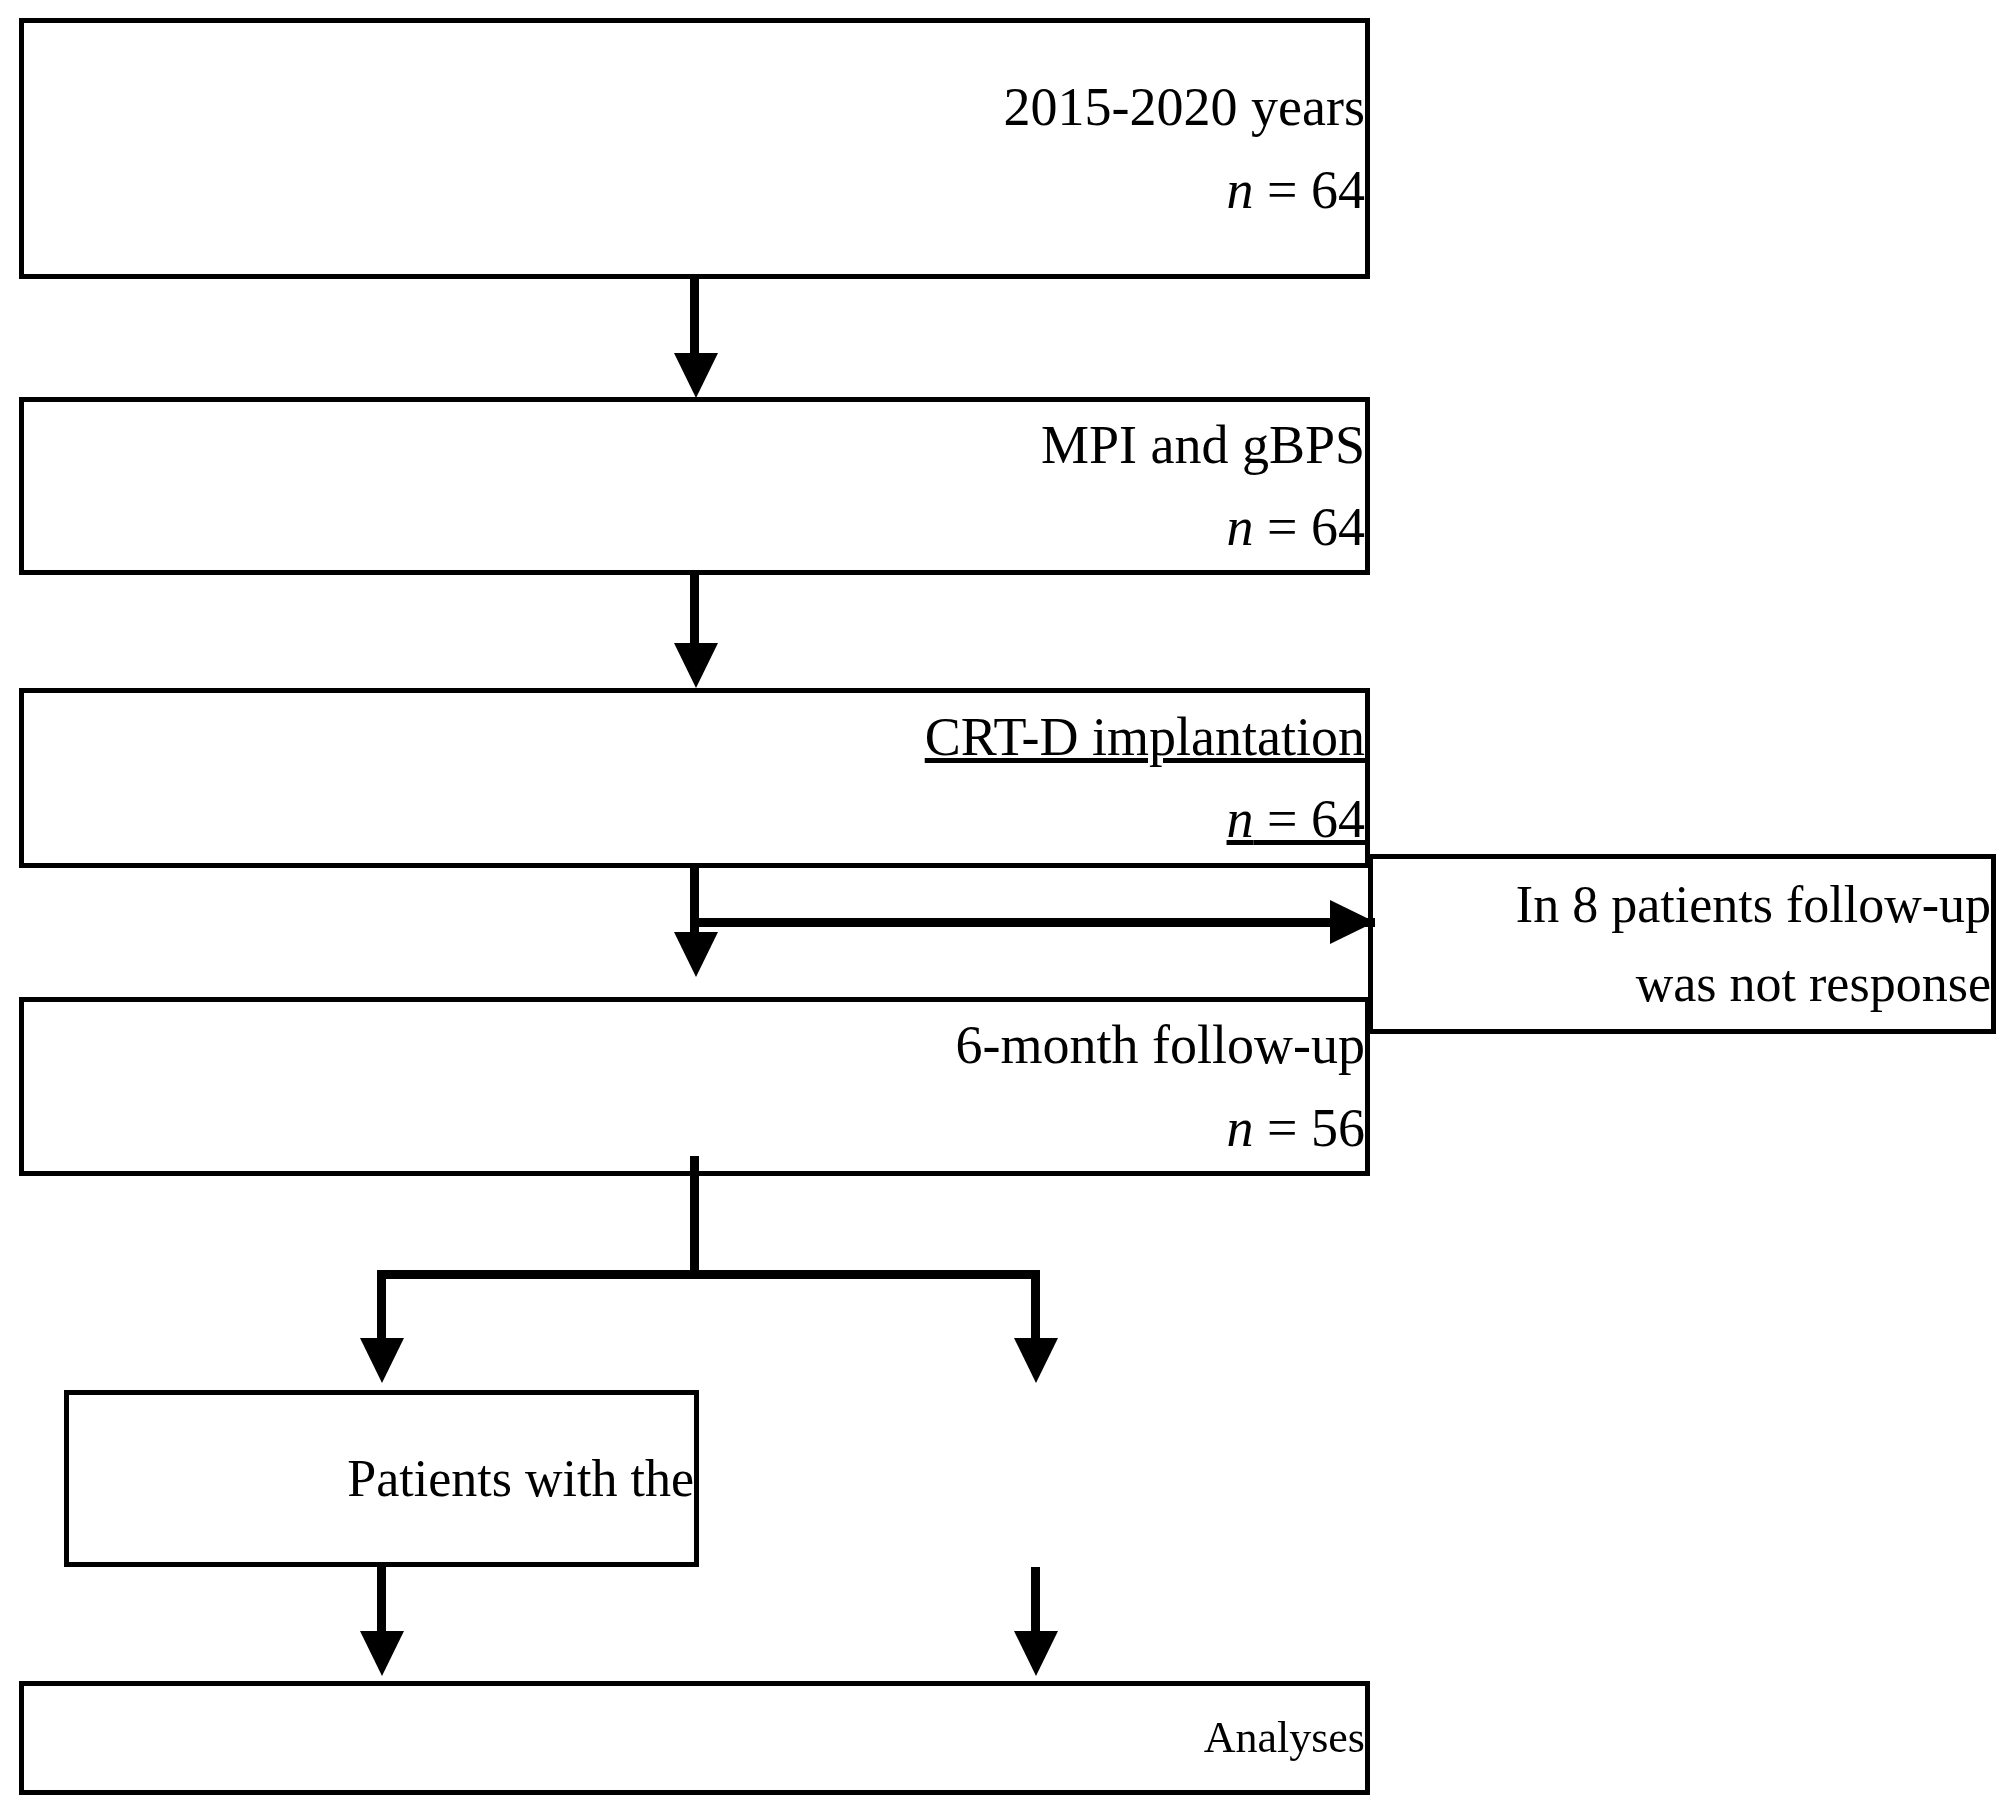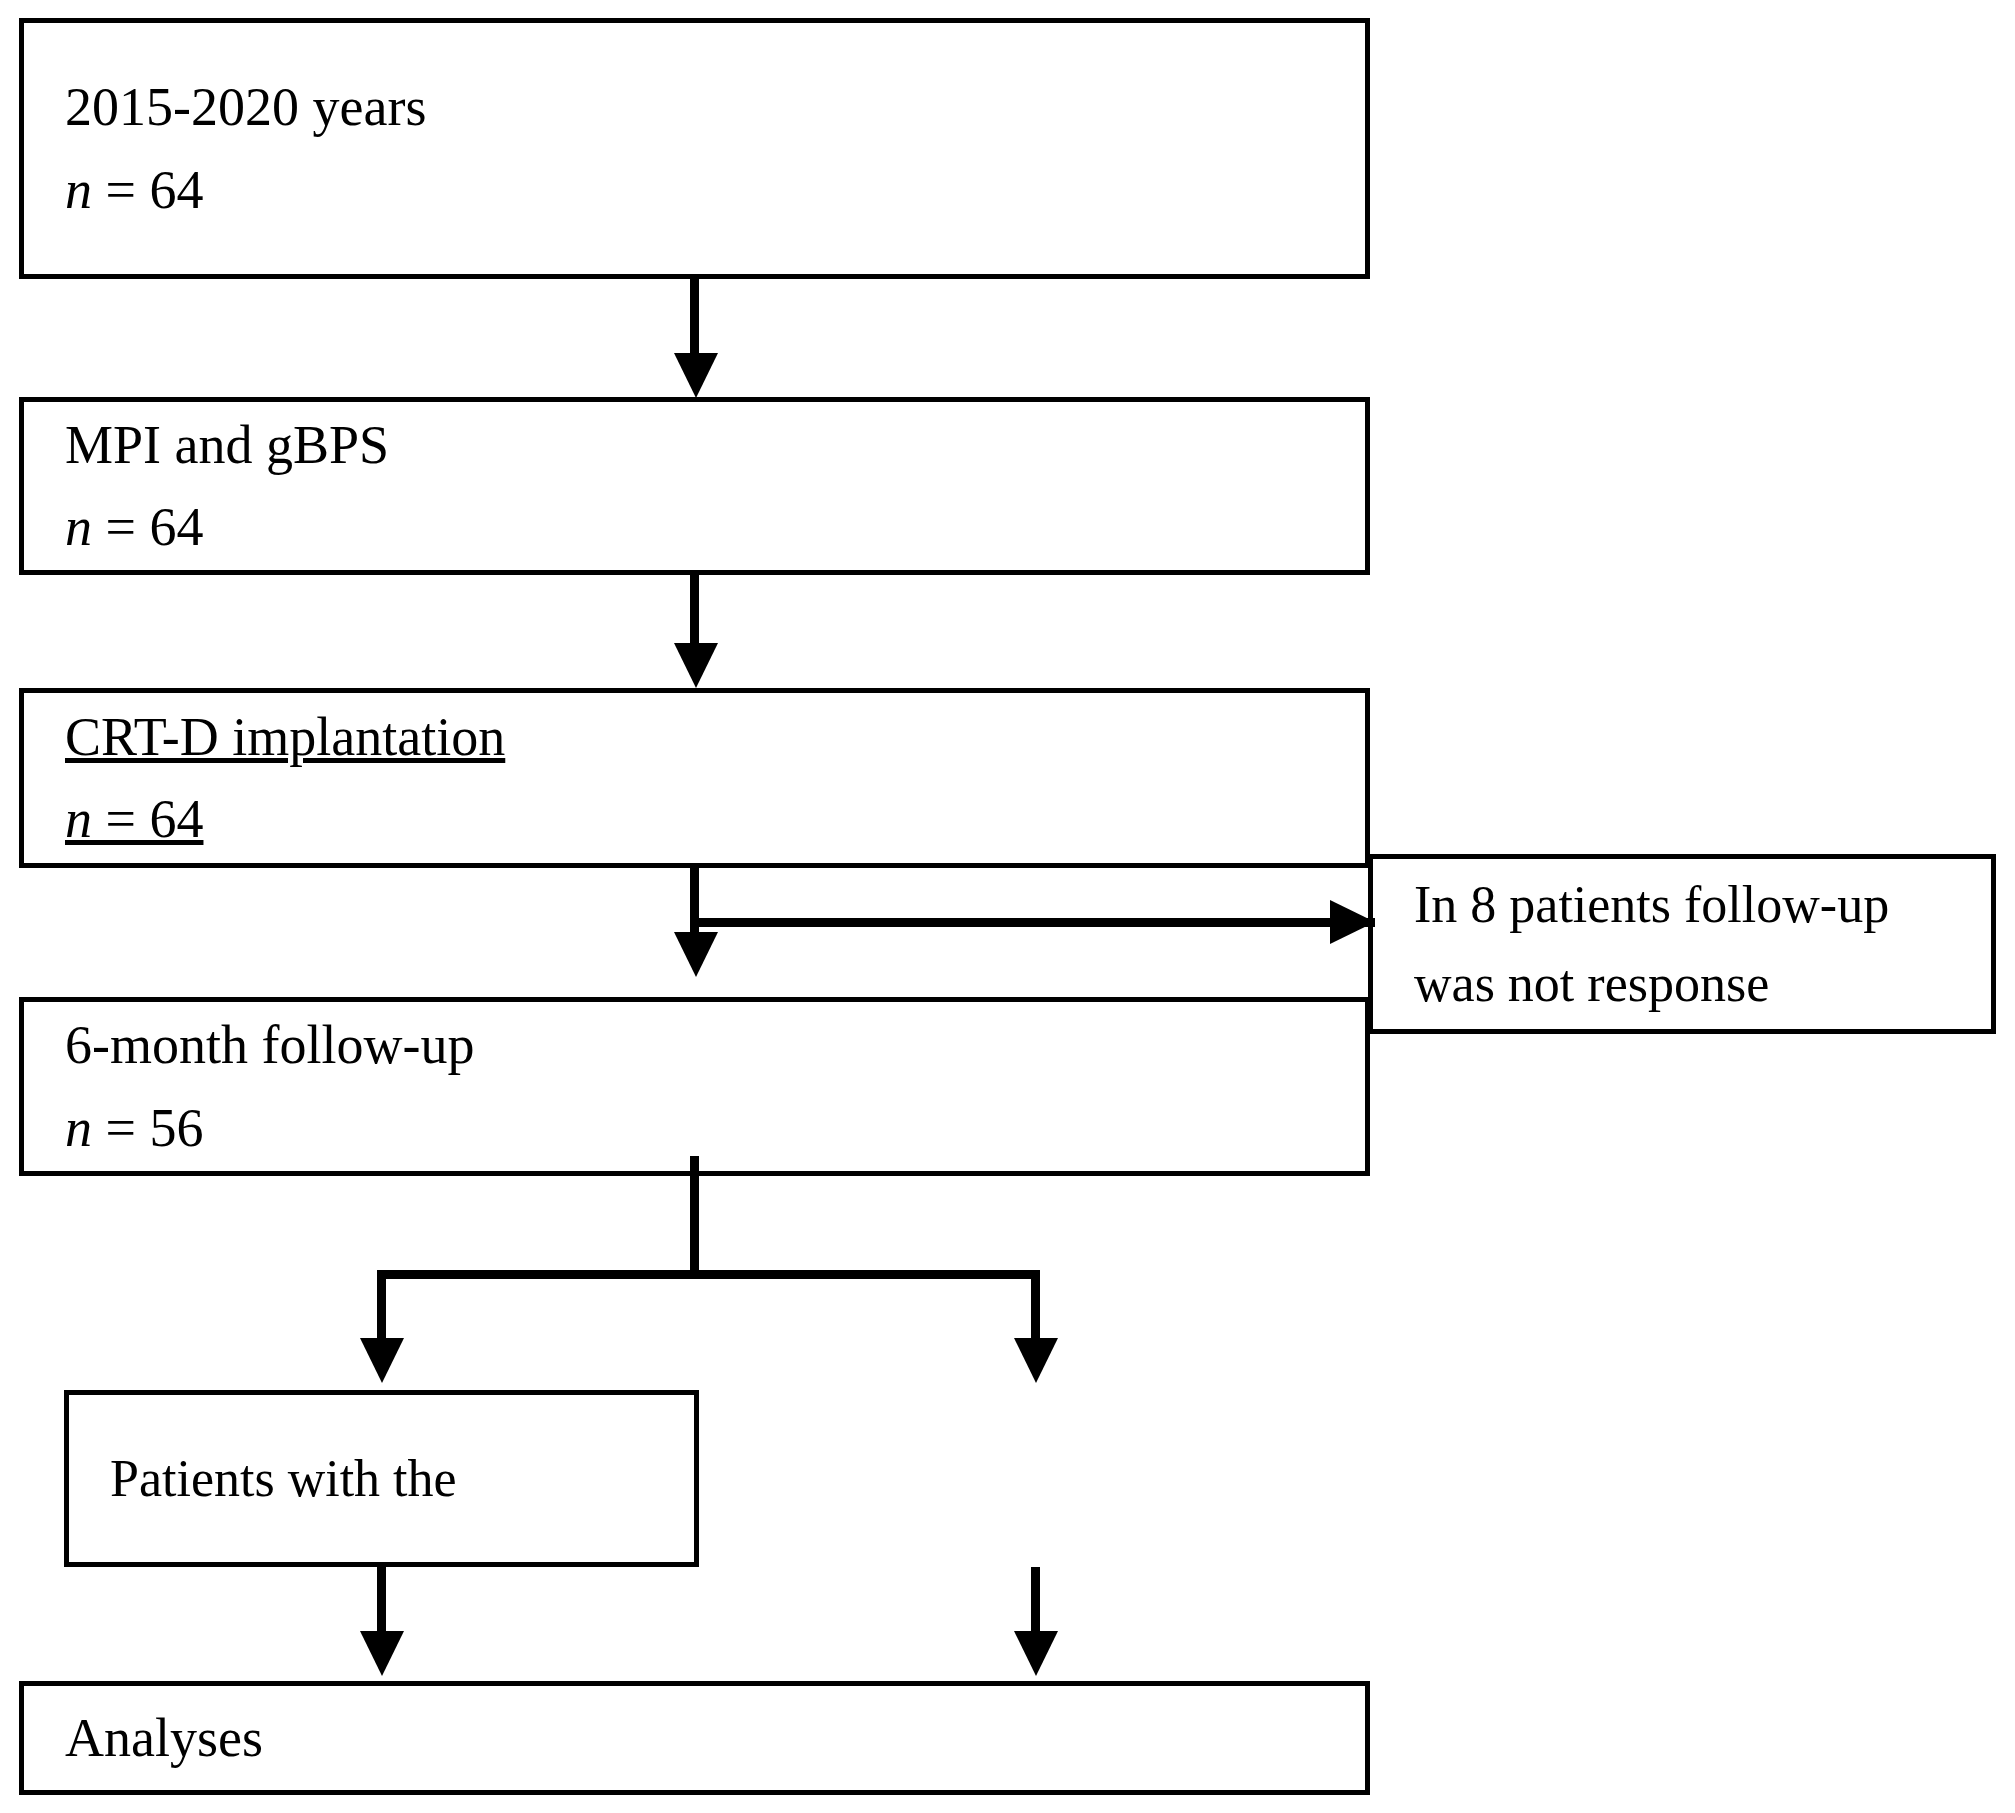--- a/index.html
+++ b/index.html
@@ -19,27 +19,26 @@
     width: 2015px;
     height: 1813px;
   }
   .node {
     position: absolute;
     box-sizing: border-box;
     border: 5px solid #000000;
     background: #ffffff;
     display: flex;
     flex-direction: column;
-    align-items: flex-start;
+    align-items: flex-end;
     justify-content: center;
     text-align: center;
     font-size: 54px;
     line-height: 1.52;
     color: #000000;
-    padding-left: 41px;
   }
   .node .line {
     display: block;
     white-space: nowrap;
   }
   .node .line em {
     font-style: italic;
   }
 
   
@@ -47,21 +46,21 @@
   #node-imaging    { left: 19px;  top: 397px;  width: 1351px; height: 178px; }
   #node-implant    { left: 19px;  top: 688px;  width: 1351px; height: 180px; text-decoration: underline; }
   #node-followup   { left: 19px;  top: 997px; width: 1351px; height: 179px; }
   #node-excluded   { left: 1368px;top: 832px; width: 628px;  height: 180px; }
   #node-responders { left: 19px;  top: 1390px; width: 635px;  height: 177px; margin-left: 45px; }
   #node-nonresponders { left: 749px; top: 1390px; width: 621px; height: 177px; }
   #node-analyses   { left: 19px;  top: 1681px; width: 1351px; height: 114px; }
 
   #node-excluded { font-size: 52px; margin-top: 22px; }
   #node-responders, #node-nonresponders { font-size: 52px; }
-  #node-analyses { font-size: 54px; }
+  #node-analyses { font-size: 44px; }
 
   
   .conn {
     position: absolute;
     background: #000000;
   }
   .vline { width: 9.4px; }
   .hline { height: 9.4px; }
 
   .arrowhead-down {

